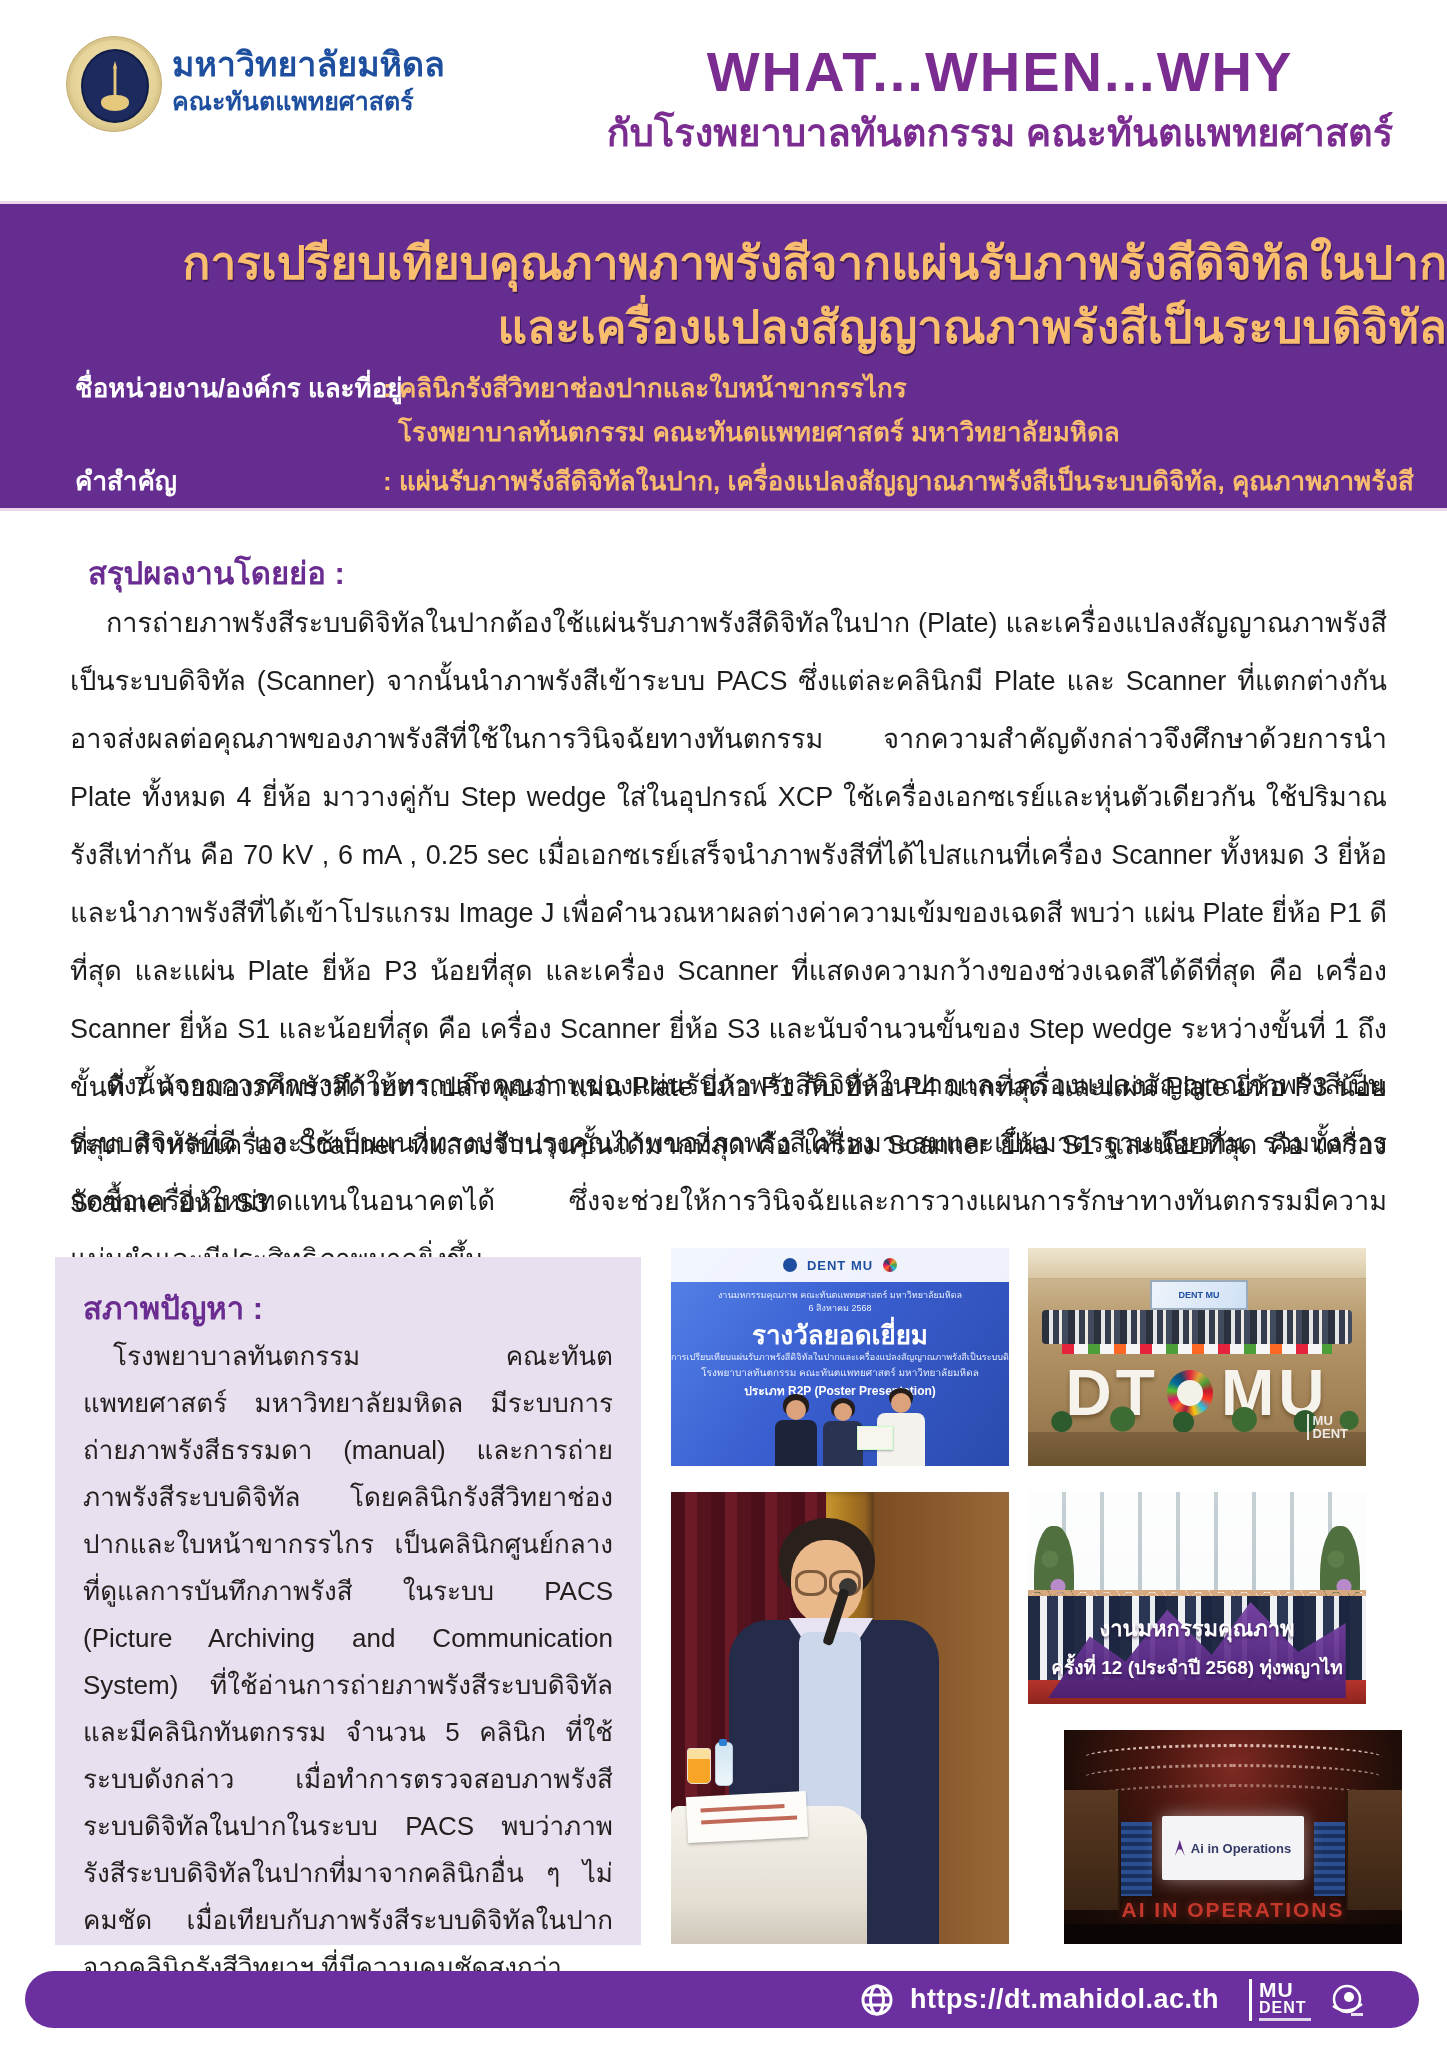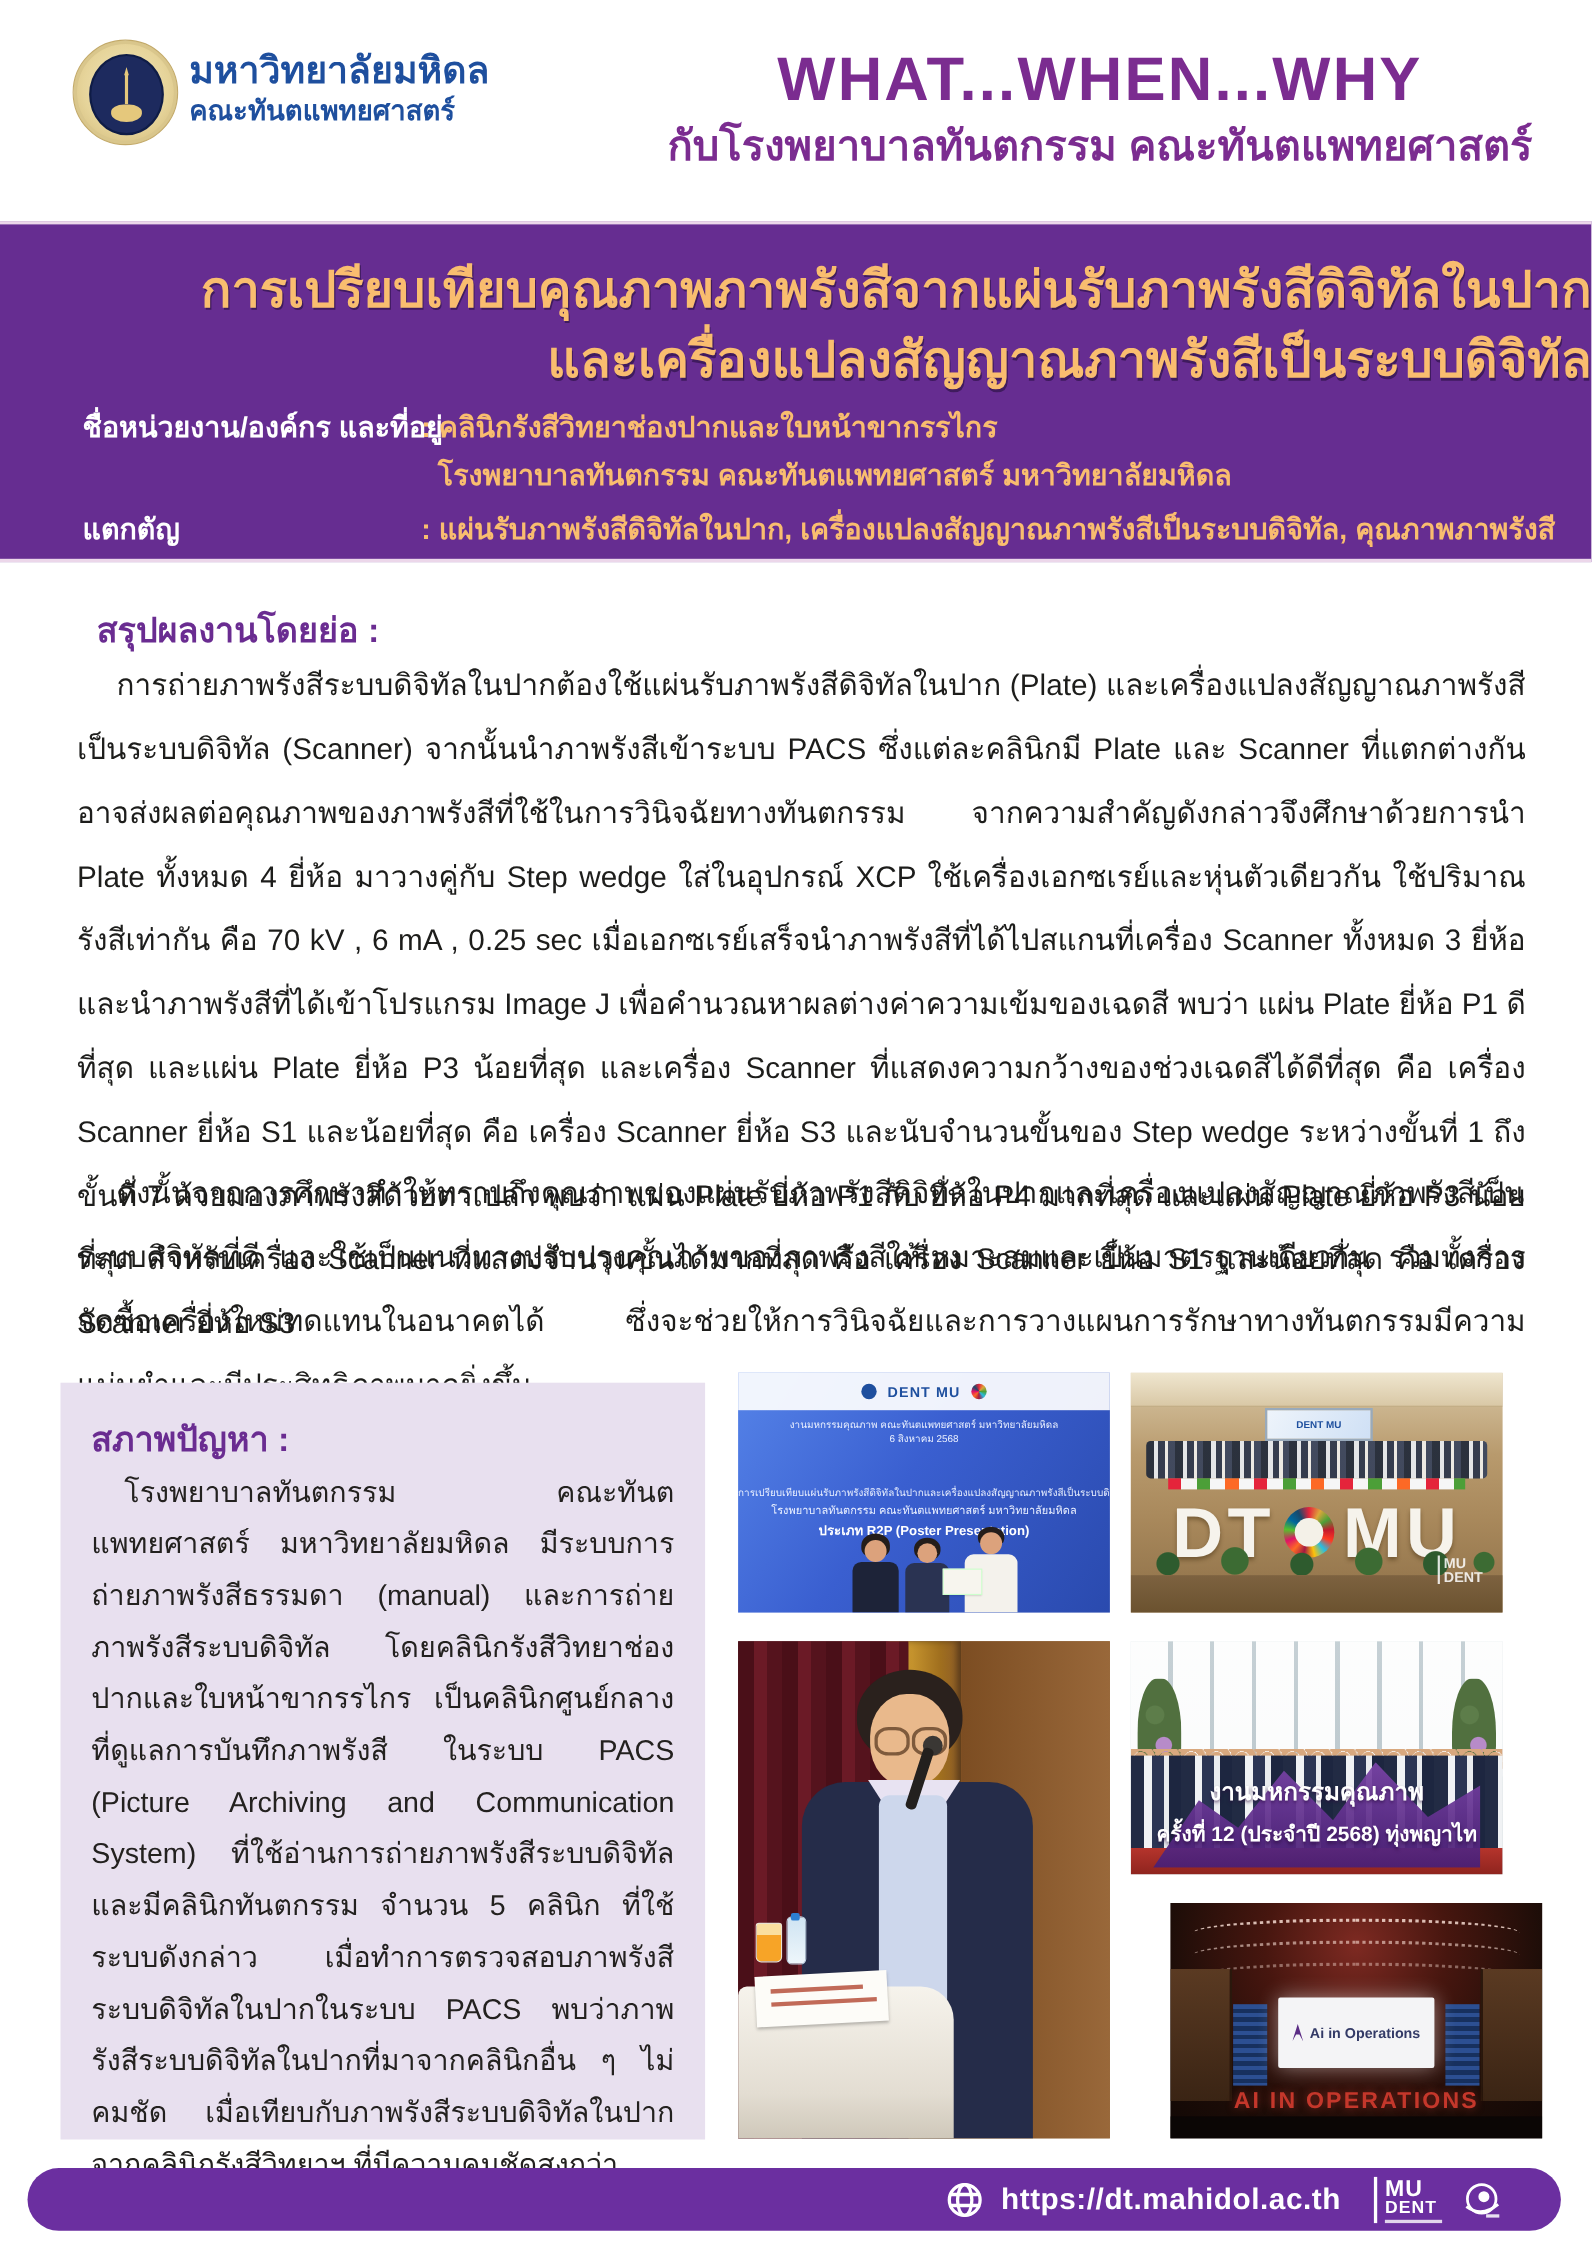--- a/index.html
+++ b/index.html
@@ -206,41 +206,42 @@
     <div class="hdr-what">WHAT...WHEN...WHY</div>
     <div class="hdr-with">กับโรงพยาบาลทันตกรรม คณะทันตแพทยศาสตร์</div>
   </div>
 
   <div class="banner">
     <div class="banner-title bt1">การเปรียบเทียบคุณภาพภาพรังสีจากแผ่นรับภาพรังสีดิจิทัลในปาก</div>
     <div class="banner-title bt2">และเครื่องแปลงสัญญาณภาพรังสีเป็นระบบดิจิทัล</div>
     <div class="meta-label m1">ชื่อหน่วยงาน/องค์กร และที่อยู่</div>
     <div class="meta-value m1">: คลินิกรังสีวิทยาช่องปากและใบหน้าขากรรไกร</div>
     <div class="meta-value m2">โรงพยาบาลทันตกรรม คณะทันตแพทยศาสตร์ มหาวิทยาลัยมหิดล</div>
-    <div class="meta-label m3">แตกตัญ</div>
+    <div class="meta-label m3">คำสำคัญ</div>
     <div class="meta-value m3">: แผ่นรับภาพรังสีดิจิทัลในปาก, เครื่องแปลงสัญญาณภาพรังสีเป็นระบบดิจิทัล, คุณภาพภาพรังสี</div>
   </div>
 
   <div class="sec-heading">สรุปผลงานโดยย่อ :</div>
   <div class="para p1">การถ่ายภาพรังสีระบบดิจิทัลในปากต้องใช้แผ่นรับภาพรังสีดิจิทัลในปาก (Plate) และเครื่องแปลงสัญญาณภาพรังสีเป็นระบบดิจิทัล (Scanner) จากนั้นนำภาพรังสีเข้าระบบ PACS ซึ่งแต่ละคลินิกมี Plate และ Scanner ที่แตกต่างกัน อาจส่งผลต่อคุณภาพของภาพรังสีที่ใช้ในการวินิจฉัยทางทันตกรรม จากความสำคัญดังกล่าวจึงศึกษาด้วยการนำ Plate ทั้งหมด 4 ยี่ห้อ มาวางคู่กับ Step wedge ใส่ในอุปกรณ์ XCP ใช้เครื่องเอกซเรย์และหุ่นตัวเดียวกัน ใช้ปริมาณรังสีเท่ากัน คือ 70 kV , 6 mA , 0.25 sec เมื่อเอกซเรย์เสร็จนำภาพรังสีที่ได้ไปสแกนที่เครื่อง Scanner ทั้งหมด 3 ยี่ห้อ และนำภาพรังสีที่ได้เข้าโปรแกรม Image J เพื่อคำนวณหาผลต่างค่าความเข้มของเฉดสี พบว่า แผ่น Plate ยี่ห้อ P1 ดีที่สุด และแผ่น Plate ยี่ห้อ P3 น้อยที่สุด และเครื่อง Scanner ที่แสดงความกว้างของช่วงเฉดสีได้ดีที่สุด คือ เครื่อง Scanner ยี่ห้อ S1 และน้อยที่สุด คือ เครื่อง Scanner ยี่ห้อ S3 และนับจำนวนขั้นของ Step wedge ระหว่างขั้นที่ 1 ถึงขั้นที่ 7 ด้วยมองภาพรังสีด้วยตาเปล่า พบว่า แผ่น Plate ยี่ห้อ P1 กับ ยี่ห้อ P4 มากที่สุด และแผ่น Plate ยี่ห้อ P3 น้อยที่สุด สำหรับเครื่อง Scanner ที่แสดงจำนวนขั้นได้มากที่สุด คือ เครื่อง Scanner ยี่ห้อ S1 และน้อยที่สุด คือ เครื่อง Scanner ยี่ห้อ S3</div>
   <div class="para p2">ดังนั้นจากการศึกษาทำให้ทราบถึงคุณภาพของแผ่นรับภาพรังสีดิจิทัลในปากและเครื่องแปลงสัญญาณภาพรังสีเป็นระบบดิจิทัลที่ดี และใช้เป็นแนวทางปรับปรุงคุณภาพของภาพรังสีให้เหมาะสมและเป็นมาตรฐานเดียวกัน รวมทั้งการจัดซื้อเครื่องใหม่ทดแทนในอนาคตได้ ซึ่งจะช่วยให้การวินิจฉัยและการวางแผนการรักษาทางทันตกรรมมีความแม่นยำและมีประสิทธิภาพมากยิ่งขึ้น</div>
 
   <div class="problem-box">
     <div class="problem-heading">สภาพปัญหา :</div>
     <div class="problem-body">โรงพยาบาลทันตกรรม คณะทันตแพทยศาสตร์ มหาวิทยาลัยมหิดล มีระบบการถ่ายภาพรังสีธรรมดา (manual) และการถ่ายภาพรังสีระบบดิจิทัล โดยคลินิกรังสีวิทยาช่องปากและใบหน้าขากรรไกร เป็นคลินิกศูนย์กลางที่ดูแลการบันทึกภาพรังสี ในระบบ PACS (Picture Archiving and Communication System) ที่ใช้อ่านการถ่ายภาพรังสีระบบดิจิทัล และมีคลินิกทันตกรรม จำนวน 5 คลินิก ที่ใช้ระบบดังกล่าว เมื่อทำการตรวจสอบภาพรังสีระบบดิจิทัลในปากในระบบ PACS พบว่าภาพรังสีระบบดิจิทัลในปากที่มาจากคลินิกอื่น ๆ ไม่คมชัด เมื่อเทียบกับภาพรังสีระบบดิจิทัลในปาก จากคลินิกรังสีวิทยาฯ ที่มีความคมชัดสูงกว่า</div>
   </div>
 
   <div class="photo phA">
     <div class="pa-band">
       <div class="pa-dot blue"></div>
       <div class="pa-dentmu">DENT MU</div>
       <div class="pa-dot multi"></div>
     </div>
     <div class="pa-line pa-event">งานมหกรรมคุณภาพ คณะทันตแพทยศาสตร์ มหาวิทยาลัยมหิดล</div>
     <div class="pa-line pa-date">6 สิงหาคม 2568</div>
+    <div class="pa-line pa-award">รางวัลยอดเยี่ยม</div>
     <div class="pa-line pa-work">การเปรียบเทียบแผ่นรับภาพรังสีดิจิทัลในปากและเครื่องแปลงสัญญาณภาพรังสีเป็นระบบดิจิทัล</div>
     <div class="pa-line pa-org">โรงพยาบาลทันตกรรม คณะทันตแพทยศาสตร์ มหาวิทยาลัยมหิดล</div>
     <div class="pa-line pa-cat">ประเภท R2P (Poster Presentation)</div>
     <div class="person">
       <div class="hair" style="left:112px;top:146px;width:26px;height:22px;"></div>
       <div class="head" style="left:115px;top:152px;width:20px;height:20px;"></div>
       <div class="torso" style="left:104px;top:172px;width:42px;height:46px;background:#1d2338;"></div>
     </div>
     <div class="person">
       <div class="hair" style="left:160px;top:150px;width:24px;height:20px;"></div>

